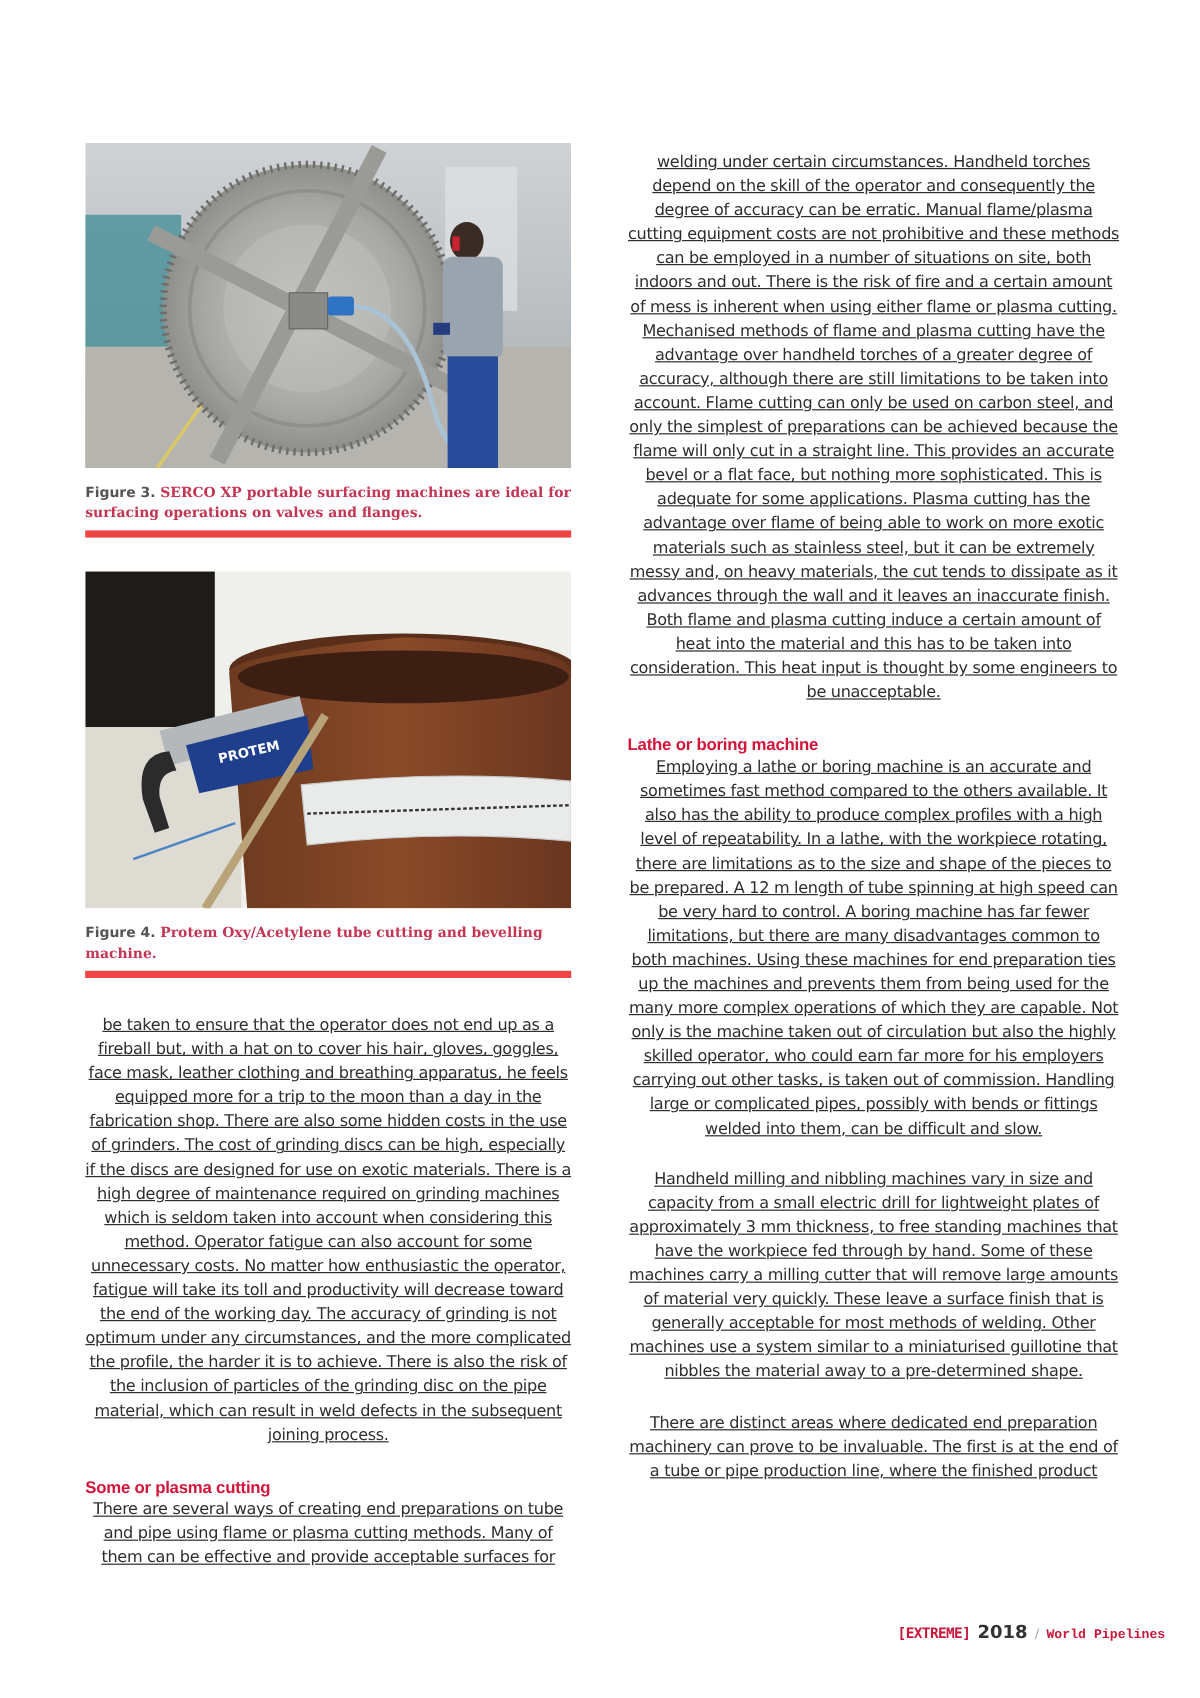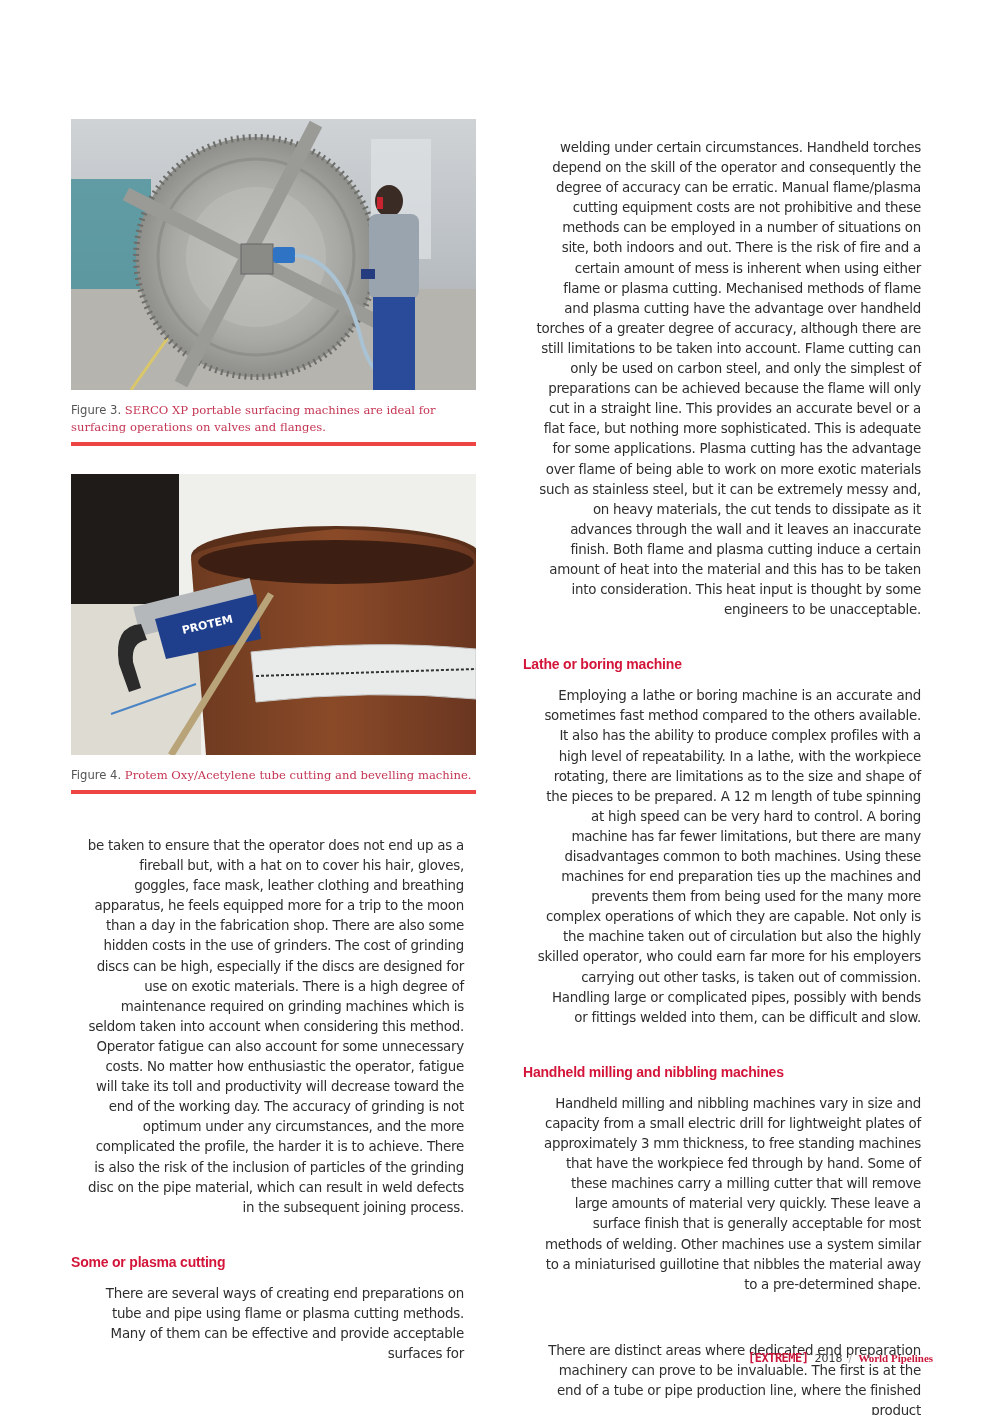--- a/index.html
+++ b/index.html
@@ -5,34 +5,34 @@
   html, body { margin: 0; padding: 0; background: #ffffff; }
   body { width: 1000px; height: 1415px; position: relative; overflow: hidden;
          font-family: "DejaVu Sans", sans-serif; color: #2b2b2b; }
   .col-left { position: absolute; left: 71px; top: 119px; width: 405px; }
   .col-right { position: absolute; left: 523px; top: 126px; width: 410px; }
   .figure { position: relative; width: 405px; overflow: hidden; }
   .fig3 { height: 271px; }
   .fig4 { height: 281px; }
   .fig-gap { height: 28px; }
   .caption { font-family: "DejaVu Serif", serif; font-size: 11.6px; line-height: 17px;
-             padding: 12px 0 6px 0; border-bottom: 4px solid #ef4444; }
+             padding: 12px 0 6px 0; border-bottom: 6px solid #ef4444; font-weight: bold; }
   .caption .lbl { font-family: "DejaVu Sans", sans-serif; color: #555; font-size: 11.6px; }
   .caption .txt { color: #c43553; }
-  p.body { margin: 12px; font-size: 13.4px; line-height: 20.1px; letter-spacing: -0.25px;
-           color: #2e2e2e; text-align: right; }
+  p.body { margin: 0; font-size: 13.4px; line-height: 20.1px; letter-spacing: -0.25px;
+           color: #2e2e2e; text-align: center; text-decoration: underline; }
   h2.sub { margin: 0; font-family: "Liberation Sans", sans-serif; font-weight: 900;
            font-size: 14px; line-height: 20px; color: #d4153a; letter-spacing: -0.2px; }
   .footer { position: absolute; left: 748px; top: 1351px; font-size: 12px;
             display: flex; align-items: baseline; gap: 6px; }
   .footer .brand { font-family: "DejaVu Sans Mono", monospace; font-weight: bold; color: #c8173a;
                    font-size: 12px; letter-spacing: -0.5px; }
-  .footer .year { font-family: "DejaVu Sans", sans-serif; font-weight: normal; color: #333; font-size: 11px; }
+  .footer .year { font-family: "DejaVu Sans", sans-serif; font-weight: bold; color: #333; font-size: 15px; }
   .footer .sep { color: #aaa; font-size: 11px; }
-  .footer .mag { font-family: Liberation Serif, serif; font-weight: bold; color: #c8173a; font-size: 11px; }
+  .footer .mag { font-family: Liberation Mono, monospace; font-weight: bold; color: #c8173a; font-size: 11px; }
   svg { display: block; }
 </style>
 </head>
 <body>
 
 <div class="col-left">
 
   <div class="figure fig3">
     <svg width="405" height="271" viewBox="0 0 405 271">
       <defs>
@@ -110,21 +110,20 @@
   <h2 class="sub">Some or plasma cutting</h2>
   <p class="body">There are several ways of creating end preparations on tube and pipe using flame or plasma cutting methods. Many of them can be effective and provide acceptable surfaces for</p>
 </div>
 
 <div class="col-right">
   <p class="body">welding under certain circumstances. Handheld torches depend on the skill of the operator and consequently the degree of accuracy can be erratic. Manual flame/plasma cutting equipment costs are not prohibitive and these methods can be employed in a number of situations on site, both indoors and out. There is the risk of fire and a certain amount of mess is inherent when using either flame or plasma cutting. Mechanised methods of flame and plasma cutting have the advantage over handheld torches of a greater degree of accuracy, although there are still limitations to be taken into account. Flame cutting can only be used on carbon steel, and only the simplest of preparations can be achieved because the flame will only cut in a straight line. This provides an accurate bevel or a flat face, but nothing more sophisticated. This is adequate for some applications. Plasma cutting has the advantage over flame of being able to work on more exotic materials such as stainless steel, but it can be extremely messy and, on heavy materials, the cut tends to dissipate as it advances through the wall and it leaves an inaccurate finish. Both flame and plasma cutting induce a certain amount of heat into the material and this has to be taken into consideration. This heat input is thought by some engineers to be unacceptable.</p>
   <div style="height:22px"></div>
   <h2 class="sub">Lathe or boring machine</h2>
   <p class="body">Employing a lathe or boring machine is an accurate and sometimes fast method compared to the others available. It also has the ability to produce complex profiles with a high level of repeatability. In a lathe, with the workpiece rotating, there are limitations as to the size and shape of the pieces to be prepared. A 12 m length of tube spinning at high speed can be very hard to control. A boring machine has far fewer limitations, but there are many disadvantages common to both machines. Using these machines for end preparation ties up the machines and prevents them from being used for the many more complex operations of which they are capable. Not only is the machine taken out of circulation but also the highly skilled operator, who could earn far more for his employers carrying out other tasks, is taken out of commission. Handling large or complicated pipes, possibly with bends or fittings welded into them, can be difficult and slow.</p>
   <div style="height:22px"></div>
-  <h2 class="sub">Handheld milling and nibbling machines</h2>
   <p class="body">Handheld milling and nibbling machines vary in size and capacity from a small electric drill for lightweight plates of approximately 3 mm thickness, to free standing machines that have the workpiece fed through by hand. Some of these machines carry a milling cutter that will remove large amounts of material very quickly. These leave a surface finish that is generally acceptable for most methods of welding. Other machines use a system similar to a miniaturised guillotine that nibbles the material away to a pre-determined shape.</p>
   <div style="height:22px"></div>
   <p class="body">There are distinct areas where dedicated end preparation machinery can prove to be invaluable. The first is at the end of a tube or pipe production line, where the finished product</p>
 </div>
 
 <div class="footer">
   <span class="brand">[EXTREME]</span>
   <span class="year">2018</span>
   <span class="sep">/</span>
   <span class="mag">World Pipelines</span>

